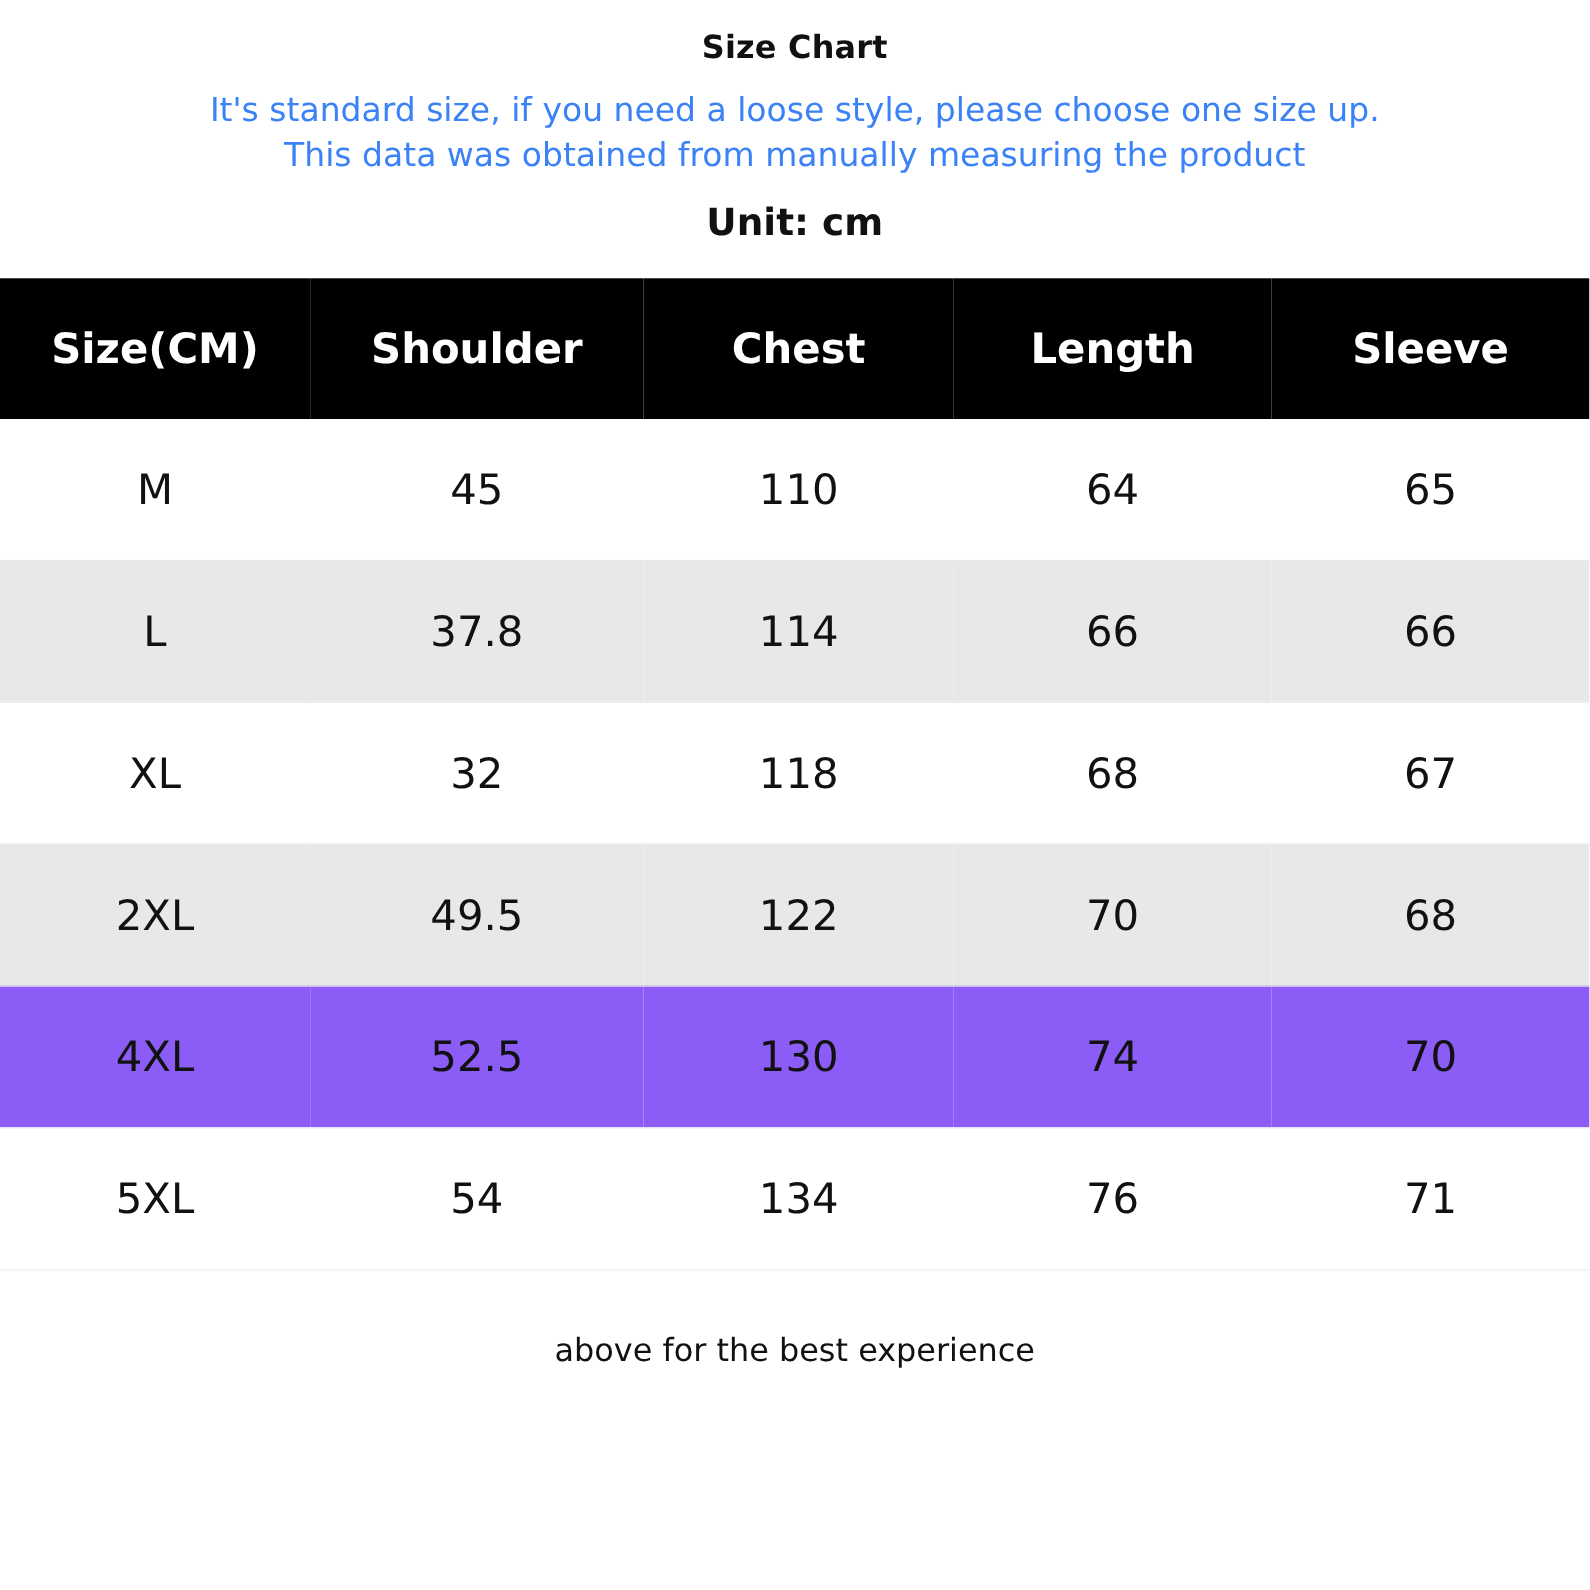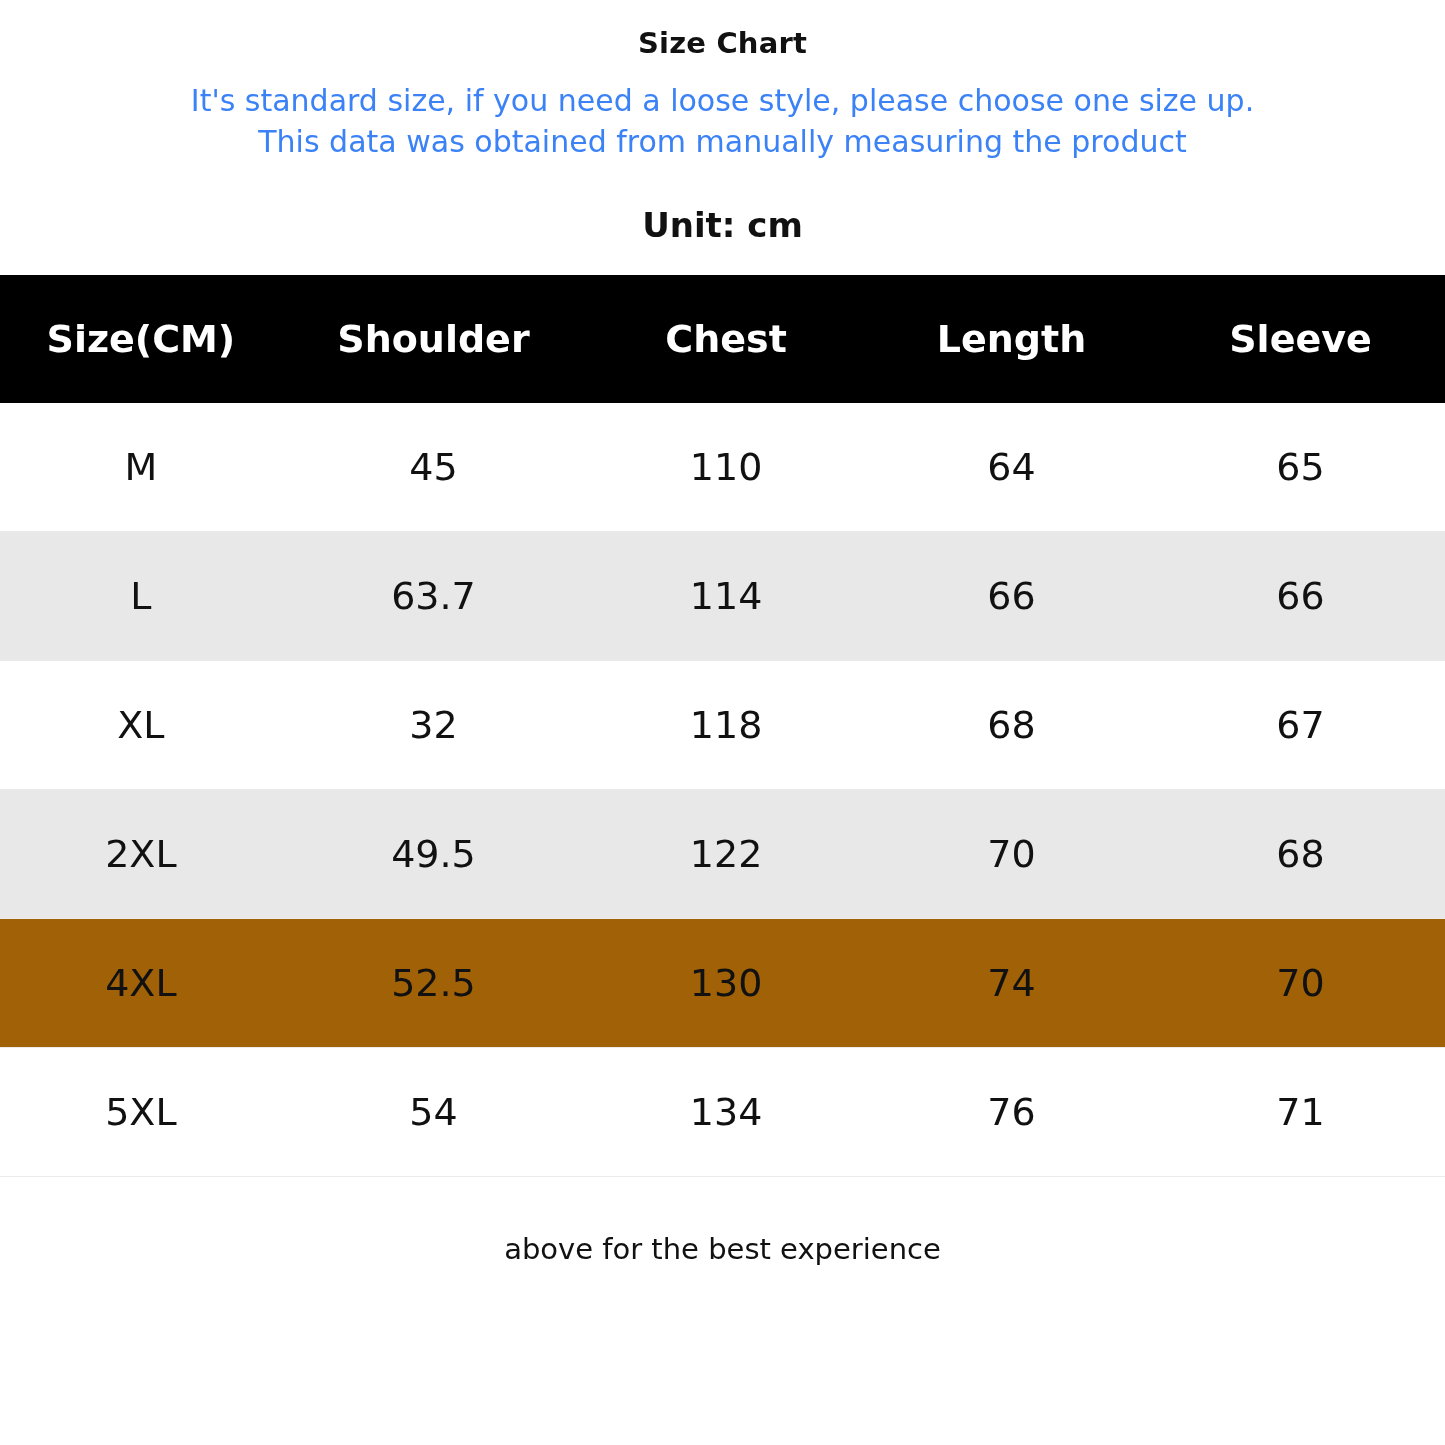--- a/index.html
+++ b/index.html
@@ -38,21 +38,21 @@
     color: #3b82f6;
     font-weight: 400;
   }
   .subtitle-line {
     display: block;
     white-space: nowrap;
   }
   .unit-label {
     font-size: 34px;
     font-weight: bold;
-    margin-top: 42px;
+    margin-top: 20px;
     margin-bottom: 30px;
     color: #111111;
   }
   table.size-table {
     width: 1445px;
     border-collapse: collapse;
     table-layout: fixed;
   }
   table.size-table th,
   table.size-table td {
@@ -77,21 +77,21 @@
     color: #111111;
     border-bottom: 1px solid #ebebeb;
   }
   table.size-table tbody tr.row-odd td {
     background: #ffffff;
   }
   table.size-table tbody tr.row-even td {
     background: #e8e8e8;
   }
   table.size-table tbody tr.row-shade-light td {
-    background: #a16207;
+    background: #8b5cf6;
   }
   .footer-block {
     text-align: center;
     font-size: 29px;
     line-height: 1.4;
     color: #111111;
     margin-top: 52px;
   }
   .footer-line {
     display: block;
@@ -137,21 +137,21 @@
     <tbody>
       <tr class="row-odd">
         <td>M</td>
         <td>45</td>
         <td>110</td>
         <td>64</td>
         <td>65</td>
       </tr>
       <tr class="row-even">
         <td>L</td>
-        <td>63.7</td>
+        <td>37.8</td>
         <td>114</td>
         <td>66</td>
         <td>66</td>
       </tr>
       <tr class="row-odd">
         <td>XL</td>
         <td>32</td>
         <td>118</td>
         <td>68</td>
         <td>67</td>

